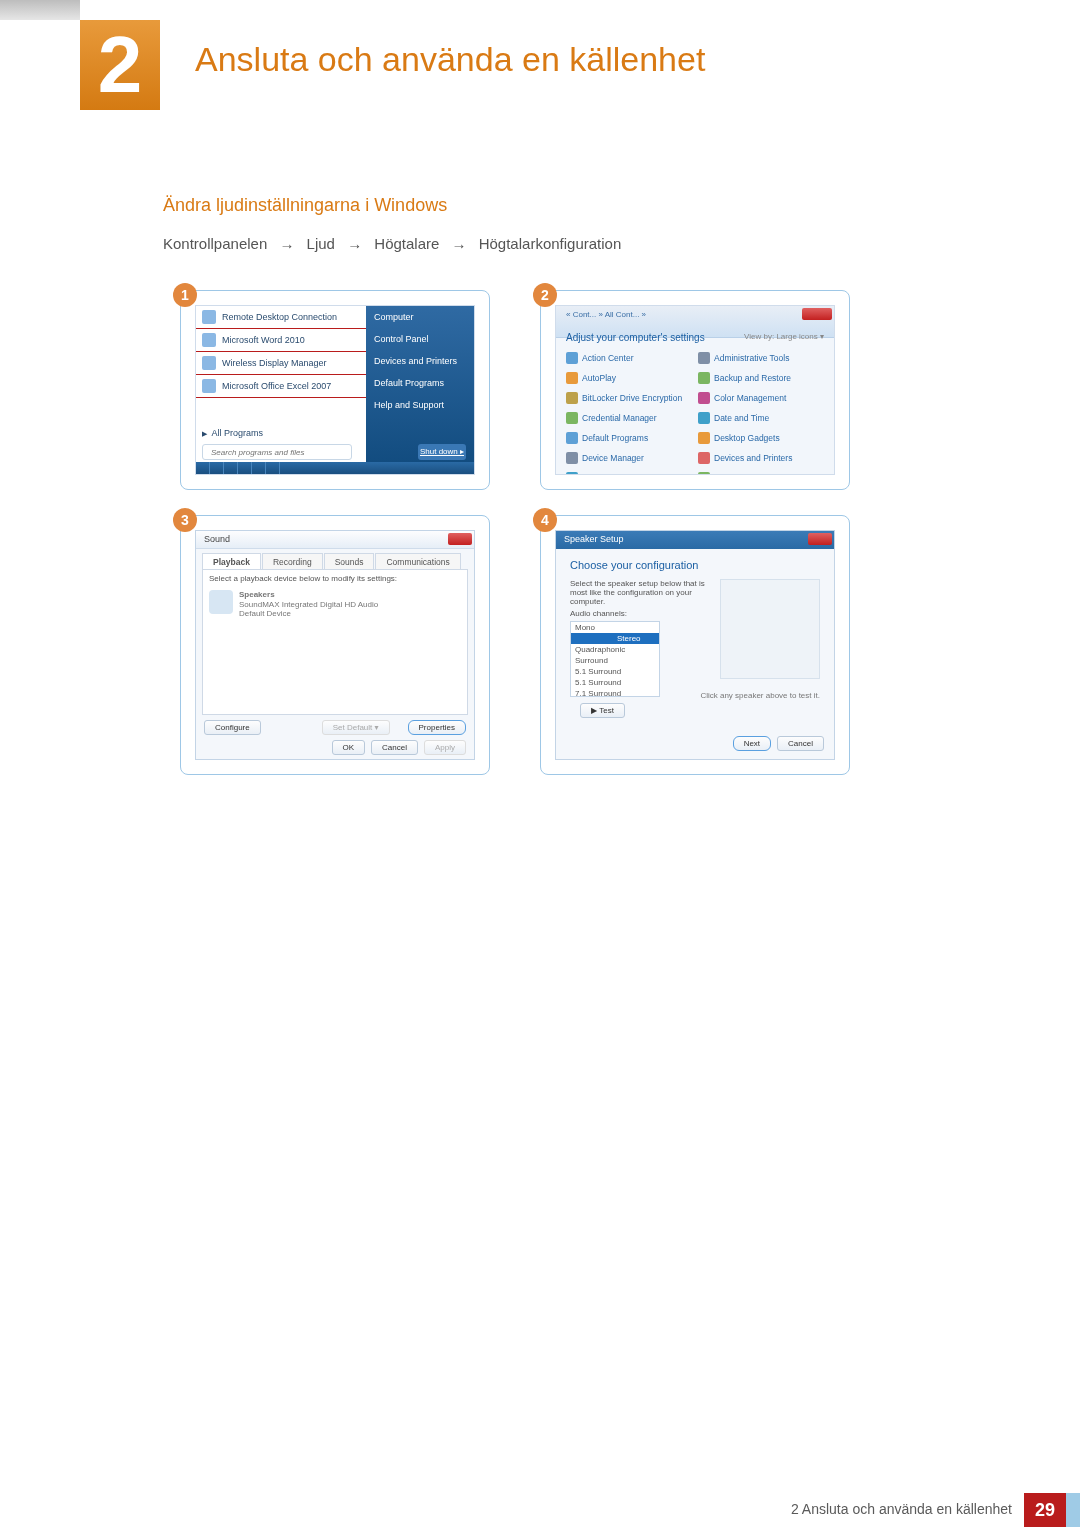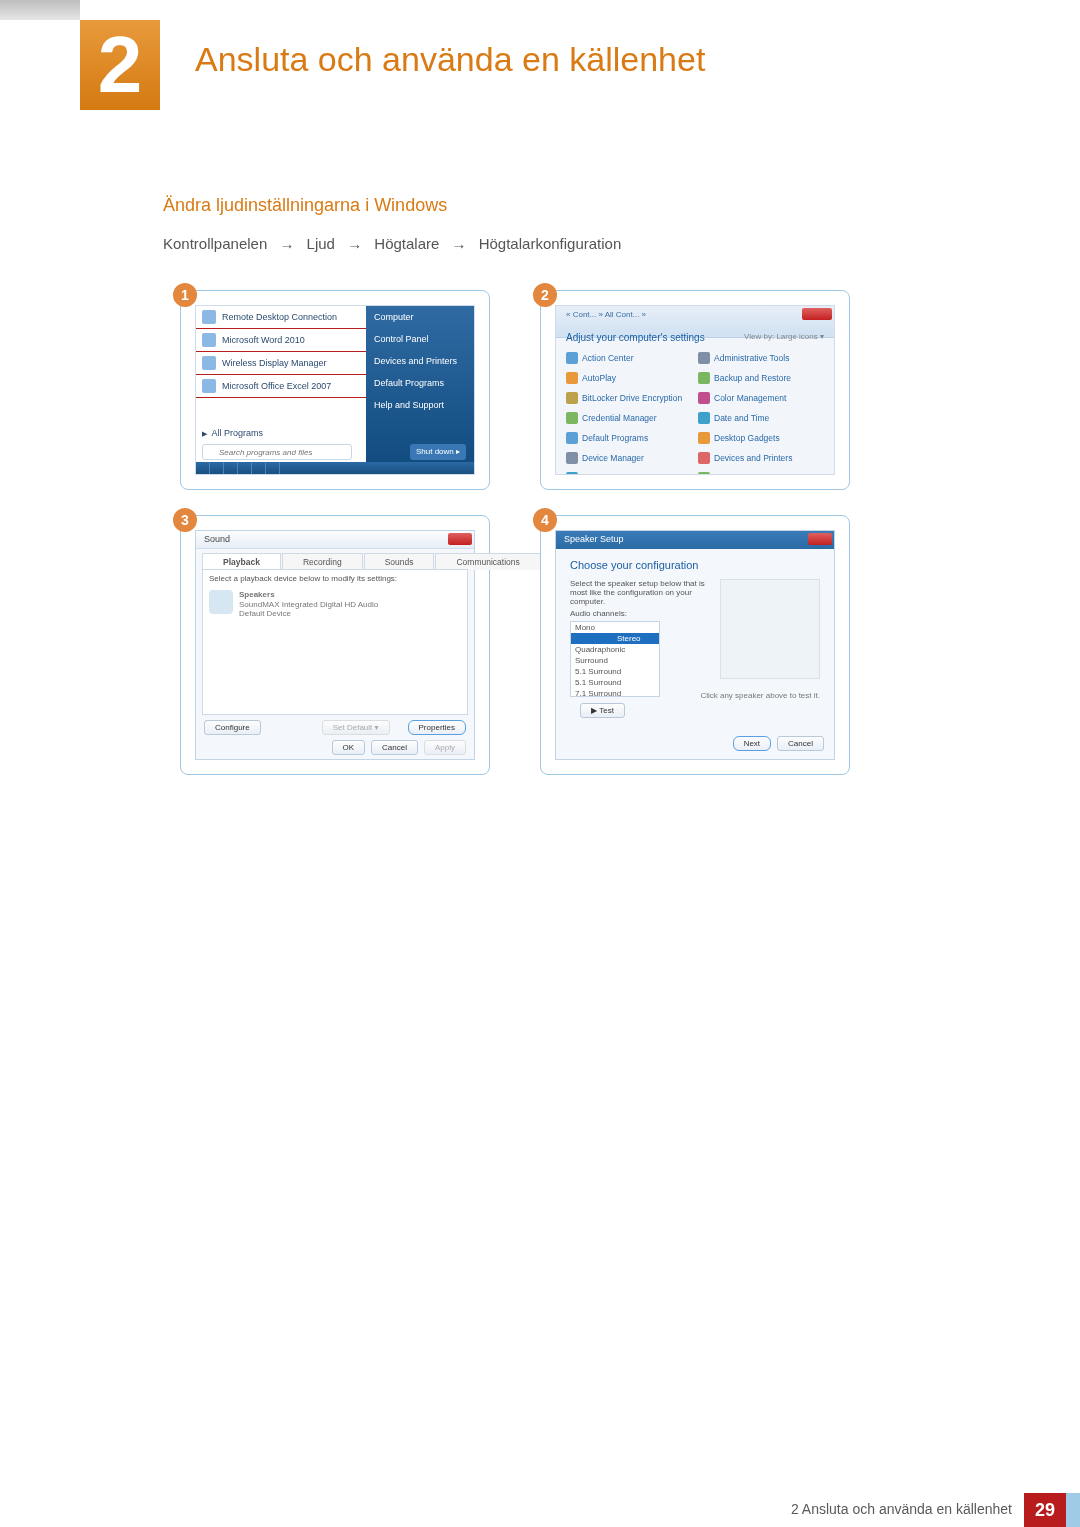--- a/index.html
+++ b/index.html
@@ -31,24 +31,24 @@
   #s1 .startR { position:absolute; left:170px; top:0; right:0; height:100%;
                 background:linear-gradient(#2f6aa3,#104a7d); }
   #s1 .startR a { display:block; color:#fff; font-size:9px; padding:6px 8px; text-decoration:none; }
   #s1 .mitem { display:flex; align-items:center; font-size:9px; color:#2a4b6e;
                padding:4px 6px; border-bottom:1px solid #b91c1c; }
   #s1 .mitem .ic { width:14px; height:14px; background:#8bb8e4; margin-right:6px; border-radius:2px; }
   #s1 .allprog { position:absolute; left:6px; bottom:36px; font-size:9px; color:#2a4b6e; }
   #s1 .allprog::before { content:"▶"; font-size:7px; margin-right:4px; }
   #s1 .search { position:absolute; left:6px; bottom:14px; width:150px; height:16px;
                 border:1px solid #c8d7e6; border-radius:3px; background:#fff; font-size:8px;
-                color:#aaa; padding:1px 16px; font-style:italic; }
-  #s1 .shutdown { position:absolute; right:8px; bottom:14px; width:56px; height:16px;
+                color:#aaa; padding:1px 8px; font-style:italic; }
+  #s1 .shutdown { position:absolute; right:8px; bottom:14px; width:48px; height:16px;
                   background:#3a78b5; border-radius:3px; color:#fff; font-size:8px;
-                  text-align:center; line-height:16px; }
+                  text-align:center; line-height:16px;text-decoration:underline; }
   #s1 .task { position:absolute; left:0; right:0; bottom:0; height:12px;
               background:linear-gradient(#2a6aa5,#1a4f80); display:flex; }
   #s1 .task span { width:14px; height:12px; border-right:1px solid #4a86bd; }
 
   
   #s2 { left:540px; top:290px; width:310px; height:200px; }
   #s2 .titlebar { position:absolute; left:0; top:0; right:0; height:32px;
                   background:linear-gradient(#e8eef6,#cfe1f3); border-bottom:1px solid #b9d0e8; }
   #s2 .xbt { position:absolute; right:2px; top:2px; width:30px; height:12px;
              background:linear-gradient(#e06060,#c32020); border-radius:2px; }
@@ -64,21 +64,21 @@
 
   
   #s3 { left:180px; top:515px; width:310px; height:260px; }
   #s3 .dlg { position:absolute; inset:14px; background:#f4f7fb; border:1px solid #c3d4e6; }
   #s3 .ttl { position:absolute; left:0; right:0; top:0; height:18px;
              background:linear-gradient(#fdfdfe,#e6eef7); border-bottom:1px solid #cfdceb;
              font-size:9px; color:#444; padding:3px 8px; }
   #s3 .xbt { position:absolute; right:2px; top:2px; width:24px; height:12px;
              background:linear-gradient(#e06060,#c32020); border-radius:2px; }
   #s3 .tabs { position:absolute; left:6px; top:22px; display:flex; font-size:8.5px; }
-  #s3 .tabs span { padding:3px 20px; border:1px solid #cfd9e6; border-bottom:none;
+  #s3 .tabs span { padding:3px 10px; border:1px solid #cfd9e6; border-bottom:none;
                    background:#f6f6f6; margin-right:1px; color:#555; }
   #s3 .tabs .on { background:#fff; font-weight:bold; }
   #s3 .pane { position:absolute; left:6px; right:6px; top:38px; bottom:44px;
               background:#fff; border:1px solid #cfd9e6; }
   #s3 .hint { position:absolute; left:6px; top:4px; font-size:8px; color:#555; }
   #s3 .dev  { position:absolute; left:6px; top:20px; display:flex; }
   #s3 .dev .ic { width:24px; height:24px; background:#d7e6f3; border-radius:4px; margin-right:6px; }
   #s3 .dev .txt { font-size:8px; color:#777; line-height:1.2; }
   #s3 .btnrow, #s3 .okrow { position:absolute; display:flex; gap:6px; }
   #s3 .btnrow { left:8px; right:8px; bottom:24px; justify-content:space-between; align-items:center; }

